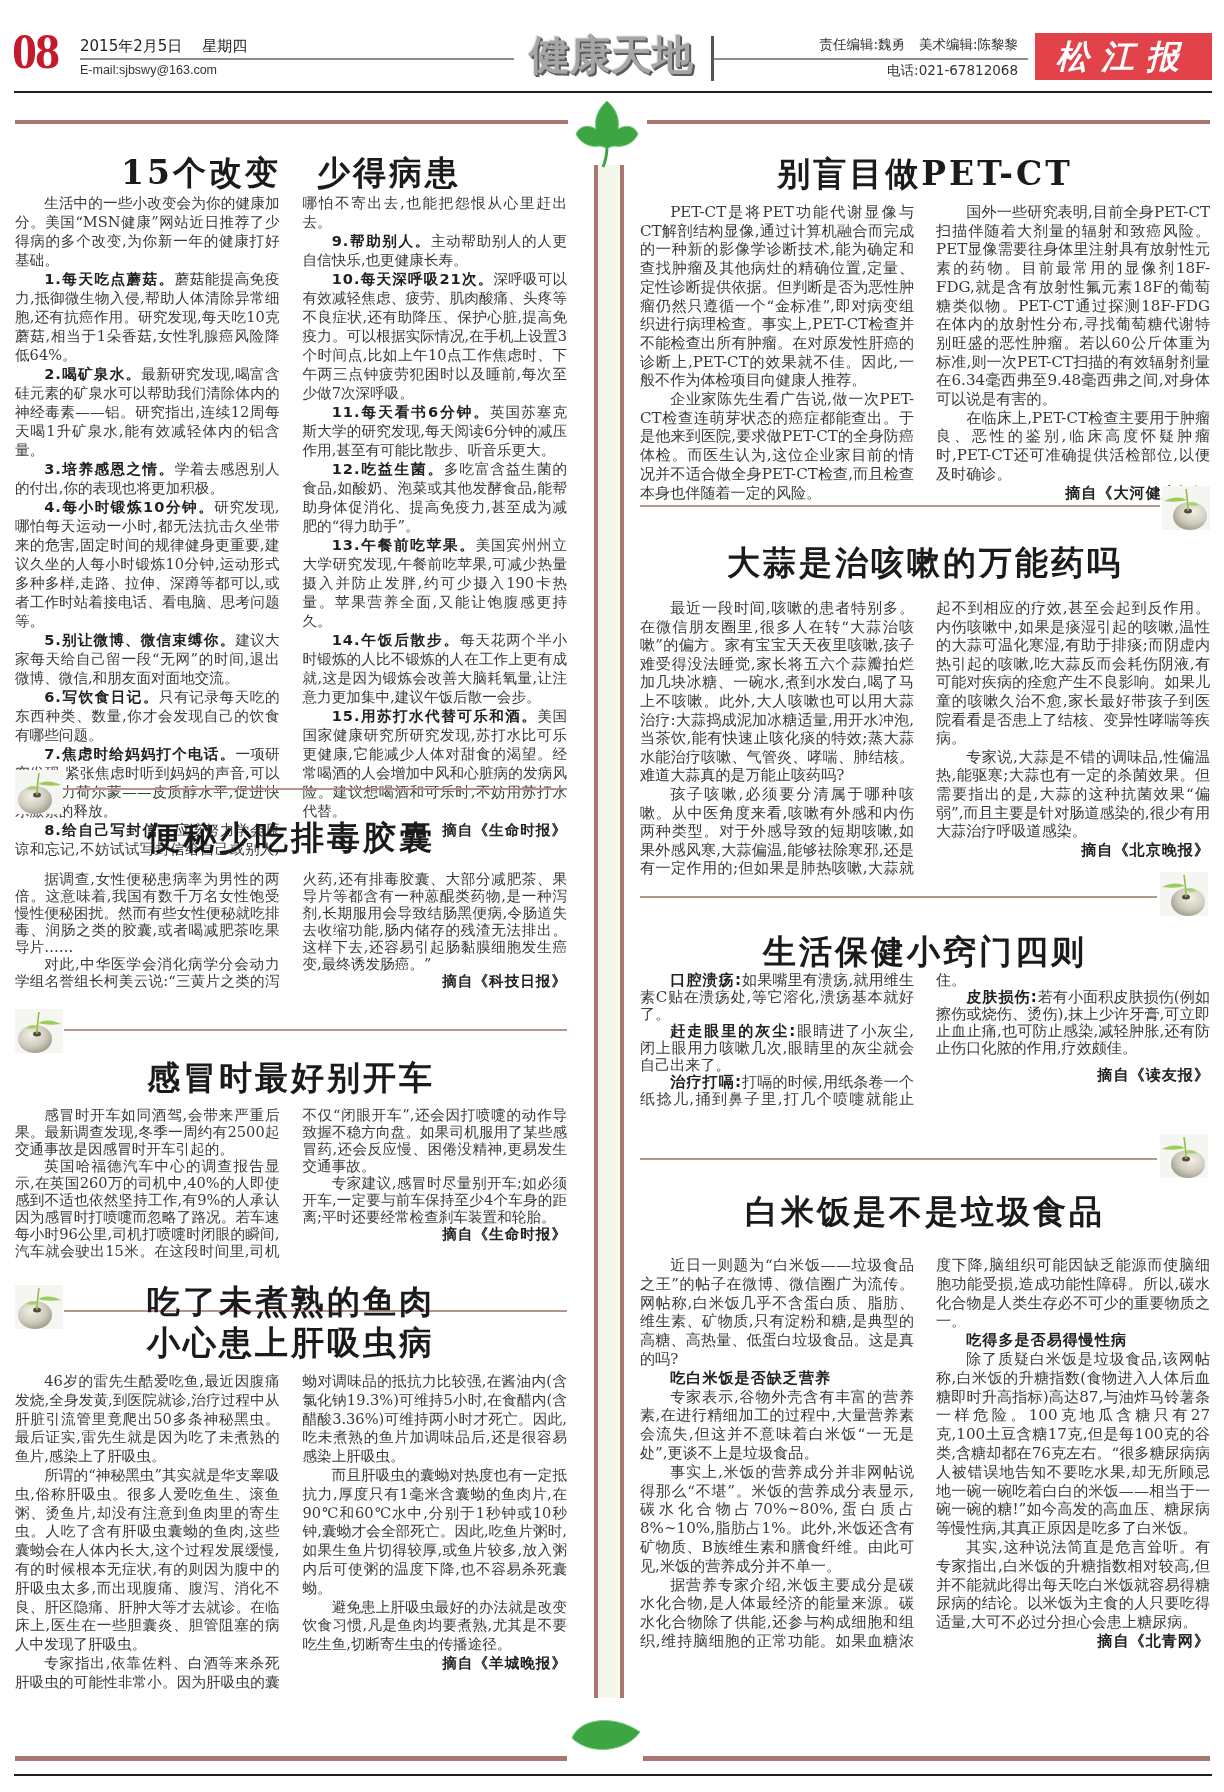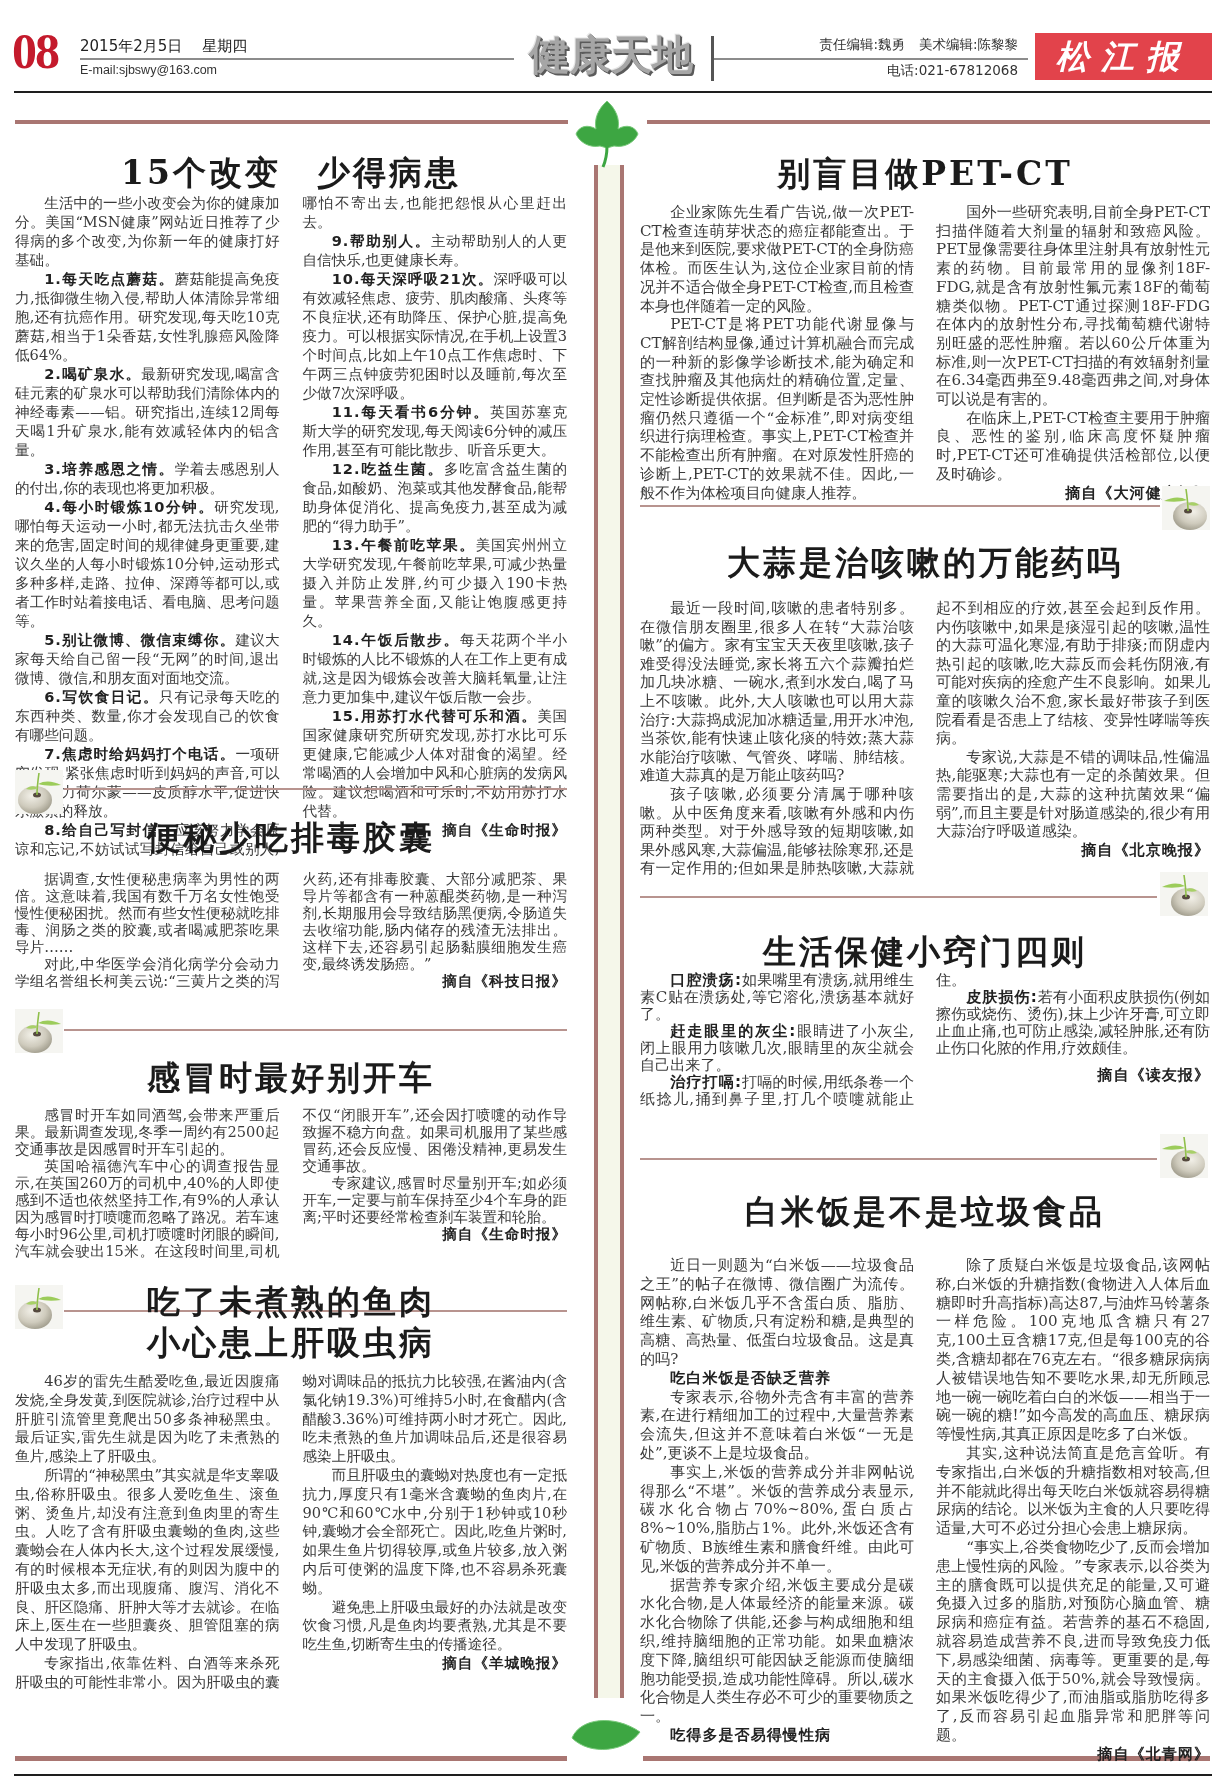--- a/index.html
+++ b/index.html
@@ -220,22 +220,22 @@
       <p class="para"><span>专家指出,依靠佐料、白酒等来杀死肝吸虫的可能性非常小。因为肝吸虫的囊蚴对调味品的抵抗力比较强,在酱油内(含氯化钠19.3%)可维持5小时,在食醋内(含醋酸3.36%)可维持两小时才死亡。因此,吃未煮熟的鱼片加调味品后,还是很容易感染上肝吸虫。</span></p>
       <p class="para"><span>而且肝吸虫的囊蚴对热度也有一定抵抗力,厚度只有1毫米含囊蚴的鱼肉片,在90℃和60℃水中,分别于1秒钟或10秒钟,囊蚴才会全部死亡。因此,吃鱼片粥时,如果生鱼片切得较厚,或鱼片较多,放入粥内后可使粥的温度下降,也不容易杀死囊蚴。</span></p>
       <p class="para"><span>避免患上肝吸虫最好的办法就是改变饮食习惯,凡是鱼肉均要煮熟,尤其是不要吃生鱼,切断寄生虫的传播途径。</span></p>
       <p class="source">摘自《羊城晚报》</p>
     </div>
   </article>
 
   <article class="art right" style="top:154px;">
     <h2 class="title">别盲目做PET-CT</h2>
     <div class="body lh187" style="margin-top:9px;">
+      <p class="para"><span>PET-CT是将PET功能代谢显像与CT解剖结构显像,通过计算机融合而完成的一种新的影像学诊断技术,能为确定和查找肿瘤及其他病灶的精确位置,定量、定性诊断提供依据。但判断是否为恶性肿瘤仍然只遵循一个“金标准”,即对病变组织进行病理检查。事实上,PET-CT检查并不能检查出所有肿瘤。在对原发性肝癌的诊断上,PET-CT的效果就不佳。因此,一般不作为体检项目向健康人推荐。</span></p>
       <p class="para"><span>企业家陈先生看广告说,做一次PET-CT检查连萌芽状态的癌症都能查出。于是他来到医院,要求做PET-CT的全身防癌体检。而医生认为,这位企业家目前的情况并不适合做全身PET-CT检查,而且检查本身也伴随着一定的风险。</span></p>
-      <p class="para"><span>PET-CT是将PET功能代谢显像与CT解剖结构显像,通过计算机融合而完成的一种新的影像学诊断技术,能为确定和查找肿瘤及其他病灶的精确位置,定量、定性诊断提供依据。但判断是否为恶性肿瘤仍然只遵循一个“金标准”,即对病变组织进行病理检查。事实上,PET-CT检查并不能检查出所有肿瘤。在对原发性肝癌的诊断上,PET-CT的效果就不佳。因此,一般不作为体检项目向健康人推荐。</span></p>
       <p class="para"><span>国外一些研究表明,目前全身PET-CT扫描伴随着大剂量的辐射和致癌风险。PET显像需要往身体里注射具有放射性元素的药物。目前最常用的显像剂18F-FDG,就是含有放射性氟元素18F的葡萄糖类似物。PET-CT通过探测18F-FDG在体内的放射性分布,寻找葡萄糖代谢特别旺盛的恶性肿瘤。若以60公斤体重为标准,则一次PET-CT扫描的有效辐射剂量在6.34毫西弗至9.48毫西弗之间,对身体可以说是有害的。</span></p>
       <p class="para"><span>在临床上,PET-CT检查主要用于肿瘤良、恶性的鉴别,临床高度怀疑肿瘤时,PET-CT还可准确提供活检部位,以便及时确诊。</span></p>
       <p class="source">摘自《大河健康报》</p>
     </div>
   </article>
 
   <div class="abs sep-line" style="left:640px; top:505px; width:520px;"></div>
   <div class="abs sprout flip" style="left:1162px; top:486px;">
     <svg width="48" height="44" viewBox="0 0 48 44">
         <defs>
@@ -317,18 +317,17 @@
     <h2 class="title">白米饭是不是垃圾食品</h2>
     <div class="body lh188" style="margin-top:24px;">
       <p class="para"><span>近日一则题为“白米饭——垃圾食品之王”的帖子在微博、微信圈广为流传。网帖称,白米饭几乎不含蛋白质、脂肪、维生素、矿物质,只有淀粉和糖,是典型的高糖、高热量、低蛋白垃圾食品。这是真的吗?</span></p>
       <p class="subhead">吃白米饭是否缺乏营养</p>
       <p class="para"><span>专家表示,谷物外壳含有丰富的营养素,在进行精细加工的过程中,大量营养素会流失,但这并不意味着白米饭“一无是处”,更谈不上是垃圾食品。</span></p>
       <p class="para"><span>事实上,米饭的营养成分并非网帖说得那么“不堪”。米饭的营养成分表显示,碳水化合物占70%~80%,蛋白质占8%~10%,脂肪占1%。此外,米饭还含有矿物质、B族维生素和膳食纤维。由此可见,米饭的营养成分并不单一。</span></p>
       <p class="para"><span>据营养专家介绍,米饭主要成分是碳水化合物,是人体最经济的能量来源。碳水化合物除了供能,还参与构成细胞和组织,维持脑细胞的正常功能。如果血糖浓度下降,脑组织可能因缺乏能源而使脑细胞功能受损,造成功能性障碍。所以,碳水化合物是人类生存必不可少的重要物质之一。</span></p>
       <p class="subhead">吃得多是否易得慢性病</p>
       <p class="para"><span>除了质疑白米饭是垃圾食品,该网帖称,白米饭的升糖指数(食物进入人体后血糖即时升高指标)高达87,与油炸马铃薯条一样危险。100克地瓜含糖只有27克,100土豆含糖17克,但是每100克的谷类,含糖却都在76克左右。“很多糖尿病病人被错误地告知不要吃水果,却无所顾忌地一碗一碗吃着白白的米饭——相当于一碗一碗的糖!”如今高发的高血压、糖尿病等慢性病,其真正原因是吃多了白米饭。</span></p>
       <p class="para"><span>其实,这种说法简直是危言耸听。有专家指出,白米饭的升糖指数相对较高,但并不能就此得出每天吃白米饭就容易得糖尿病的结论。以米饭为主食的人只要吃得适量,大可不必过分担心会患上糖尿病。</span></p>
-      <p class="para"><span>“事实上,谷类食物吃少了,反而会增加患上慢性病的风险。”专家表示,以谷类为主的膳食既可以提供充足的能量,又可避免摄入过多的脂肪,对预防心脑血管、糖尿病和癌症有益。若营养的基石不稳固,就容易造成营养不良,进而导致免疫力低下,易感染细菌、病毒等。更重要的是,每天的主食摄入低于50%,就会导致慢病。如果米饭吃得少了,而油脂或脂肪吃得多了,反而容易引起血脂异常和肥胖等问题。</span></p>
       <p class="source">摘自《北青网》</p>
     </div>
   </article>
 
 </div>
 
 </body></html>

